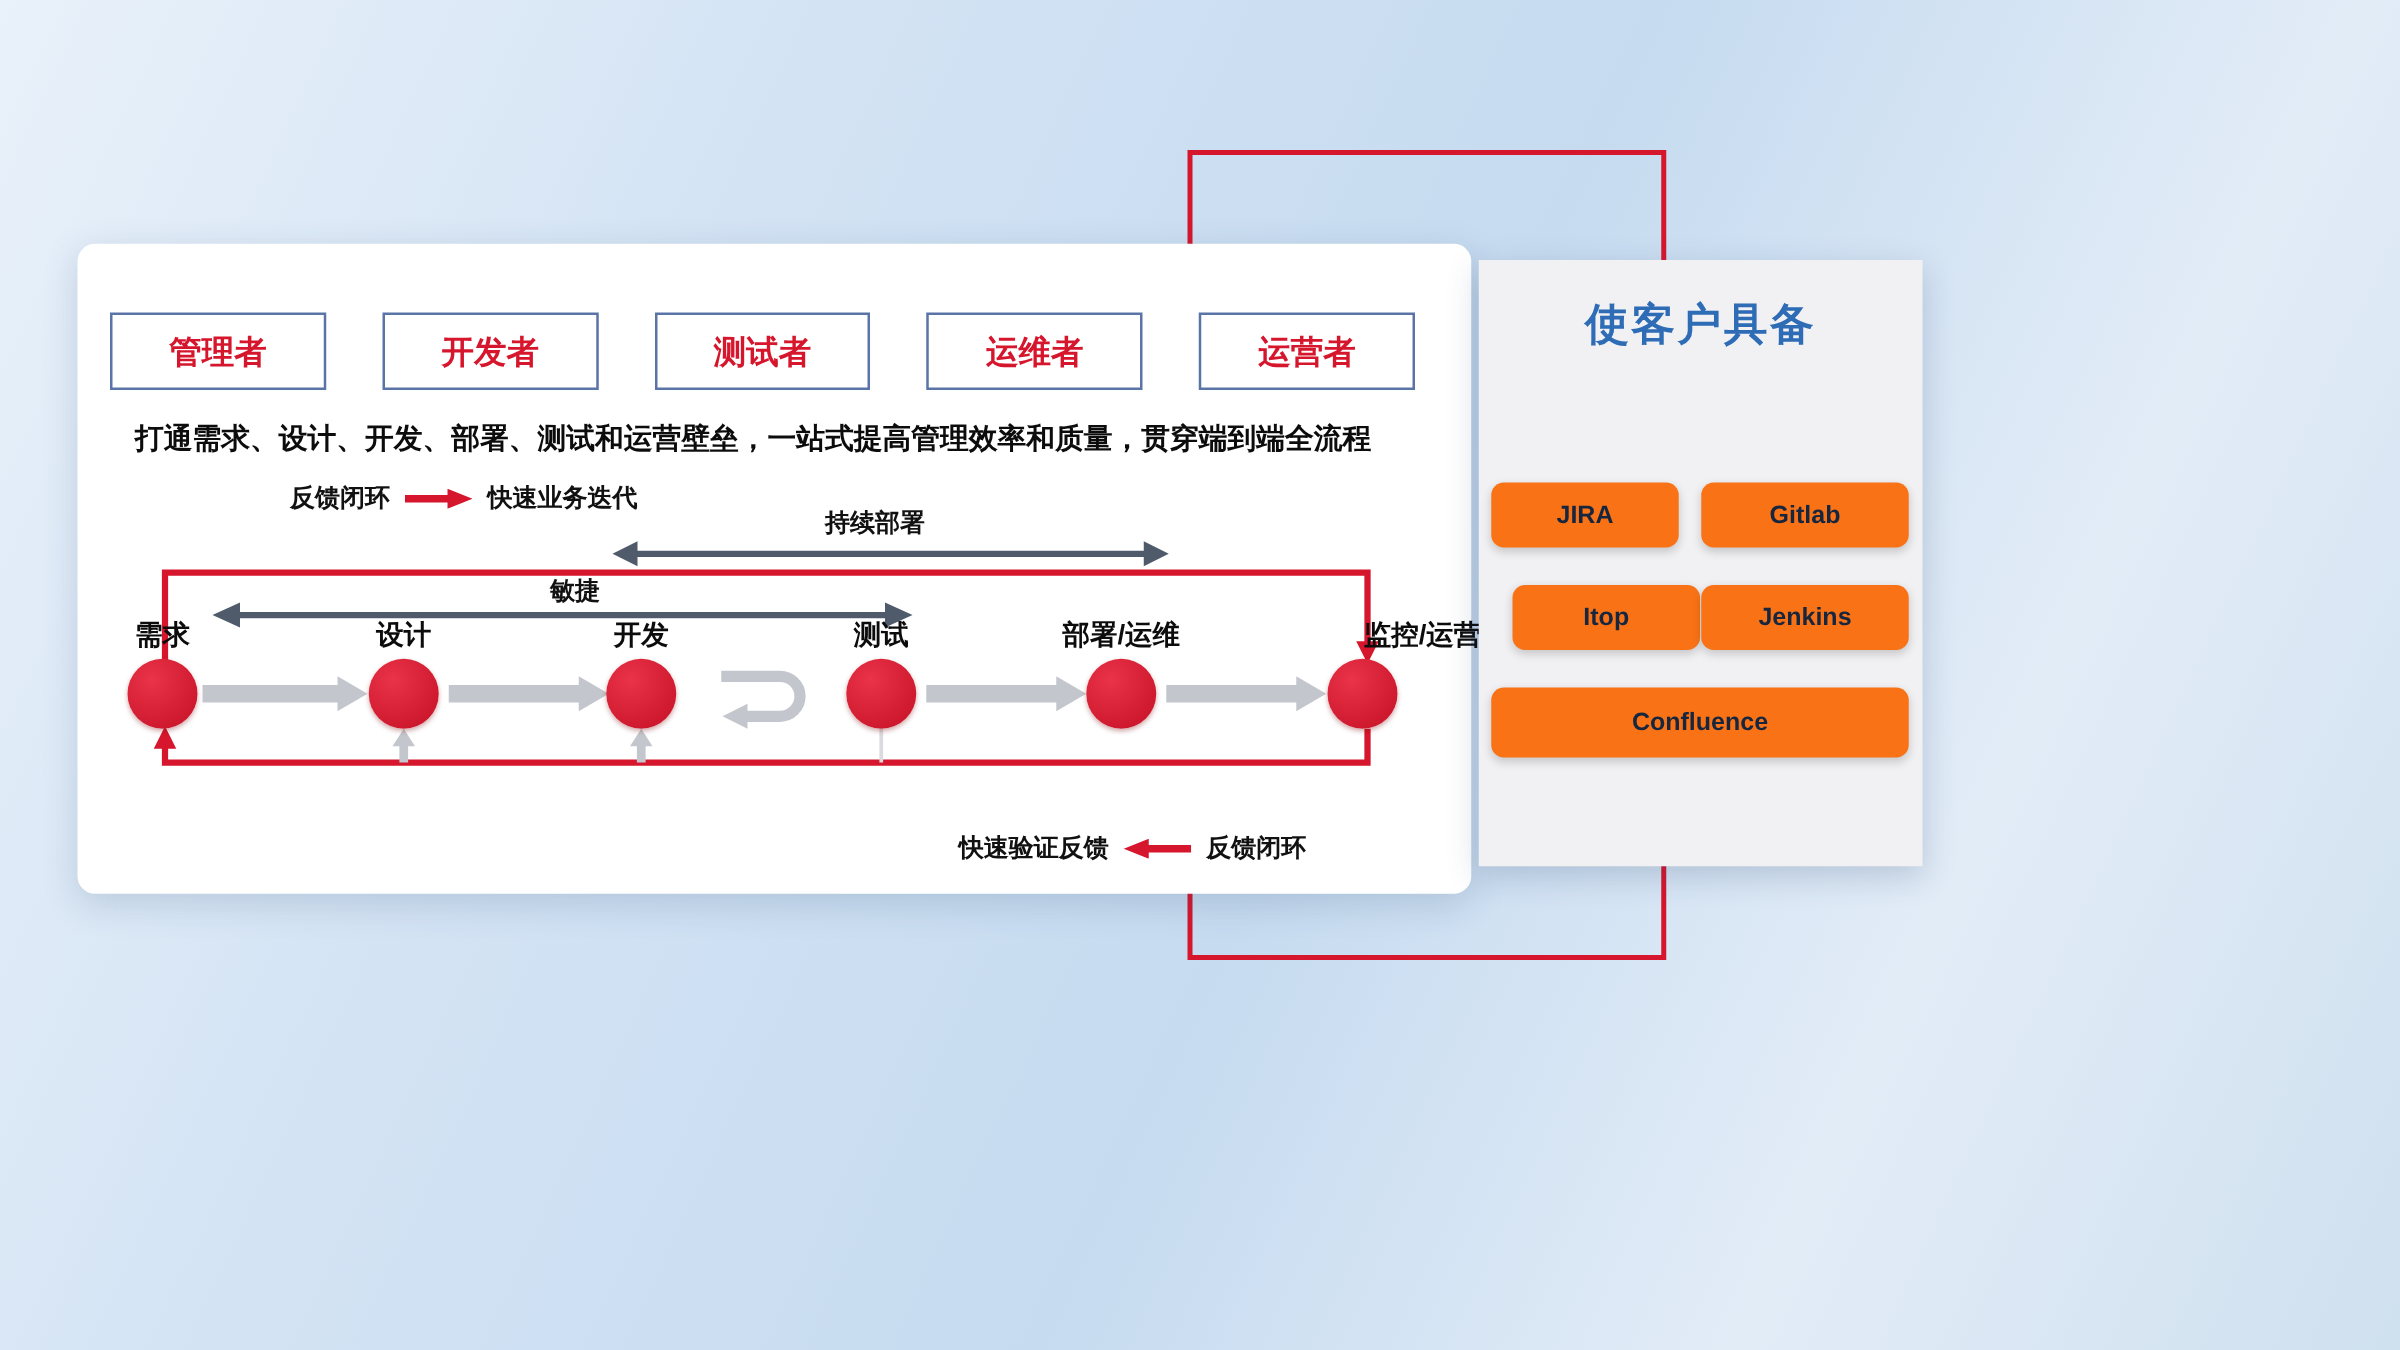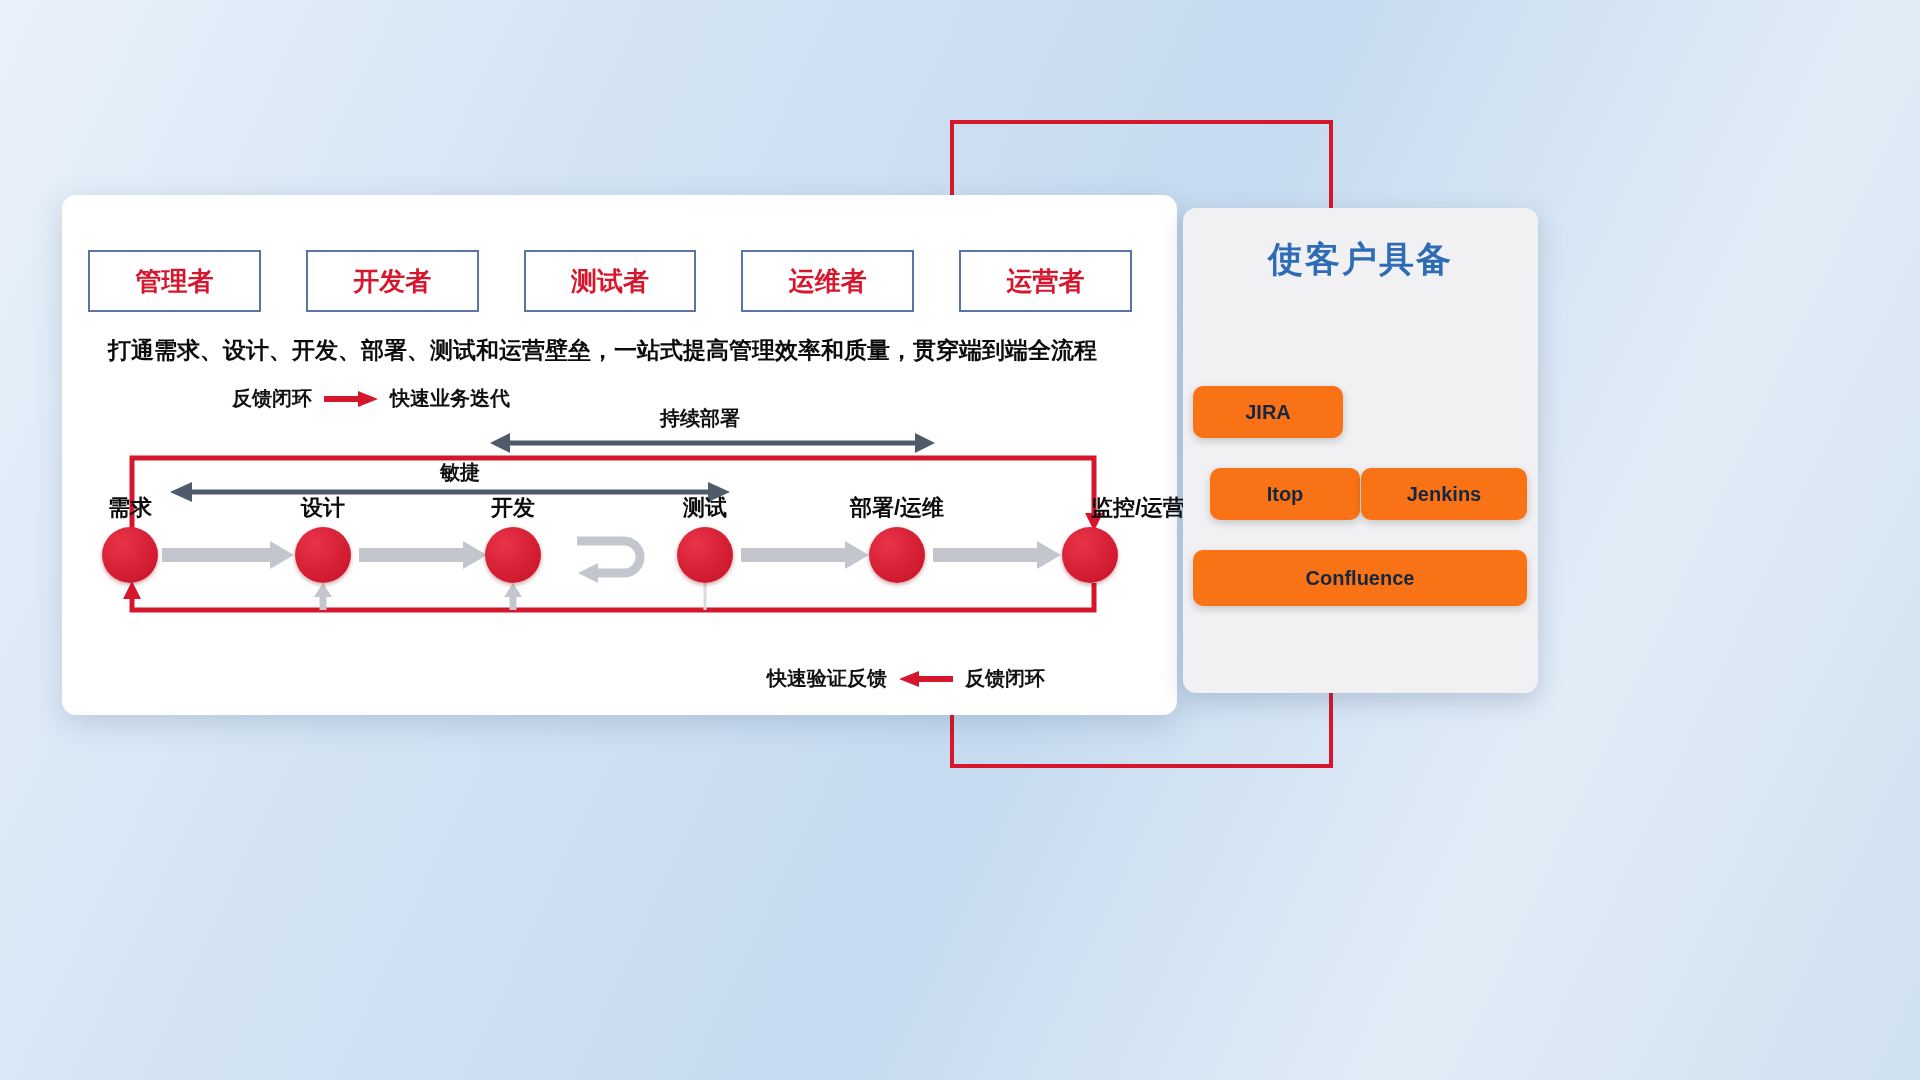--- a/index.html
+++ b/index.html
@@ -47,21 +47,21 @@
     background:radial-gradient(circle at 35% 30%,#ea3348,#c40f24);
     box-shadow:0 2px 4px rgba(120,0,10,.35);
   }
   .stage-label{
     position:absolute;top:298px;width:160px;text-align:center;
     font-size:22px;font-weight:bold;color:#0c0c0c;
   }
   .side-panel{
     position:absolute;left:1183px;top:208px;width:355px;height:485px;
     background:#f1f1f3;z-index:3;box-shadow:0 8px 24px rgba(40,70,110,.22);
-    border-radius:13px;
+    border-radius:0;
   }
   .side-title{
     position:absolute;left:0;width:355px;text-align:center;
     color:#2e6cb6;font-size:35px;font-weight:bold;letter-spacing:2px;
   }
   .side-title-1{top:28px;}
   .side-title-2{top:88px;}
   .tool-btn{
     position:absolute;background:#f97316;border-radius:10px;
     box-shadow:0 3px 8px rgba(0,0,0,.18);
@@ -167,16 +167,17 @@
       <polygon points="54,5 20,5 20,0 0,8 20,16 20,11 54,11" fill="#d6162c"></polygon>
     </svg>
     <span>反馈闭环</span>
   </div>
 
 </div>
 
 <div class="side-panel">
   <div class="side-title side-title-1">使客户具备</div>
   <div class="tool-btn btn-jira">JIRA</div>
+  <div class="tool-btn btn-gitlab">Gitlab</div>
   <div class="tool-btn btn-itop">Itop</div>
   <div class="tool-btn btn-confluence">Confluence</div>
   <div class="tool-btn btn-jenkins">Jenkins</div>
 </div>
 
 </body></html>

